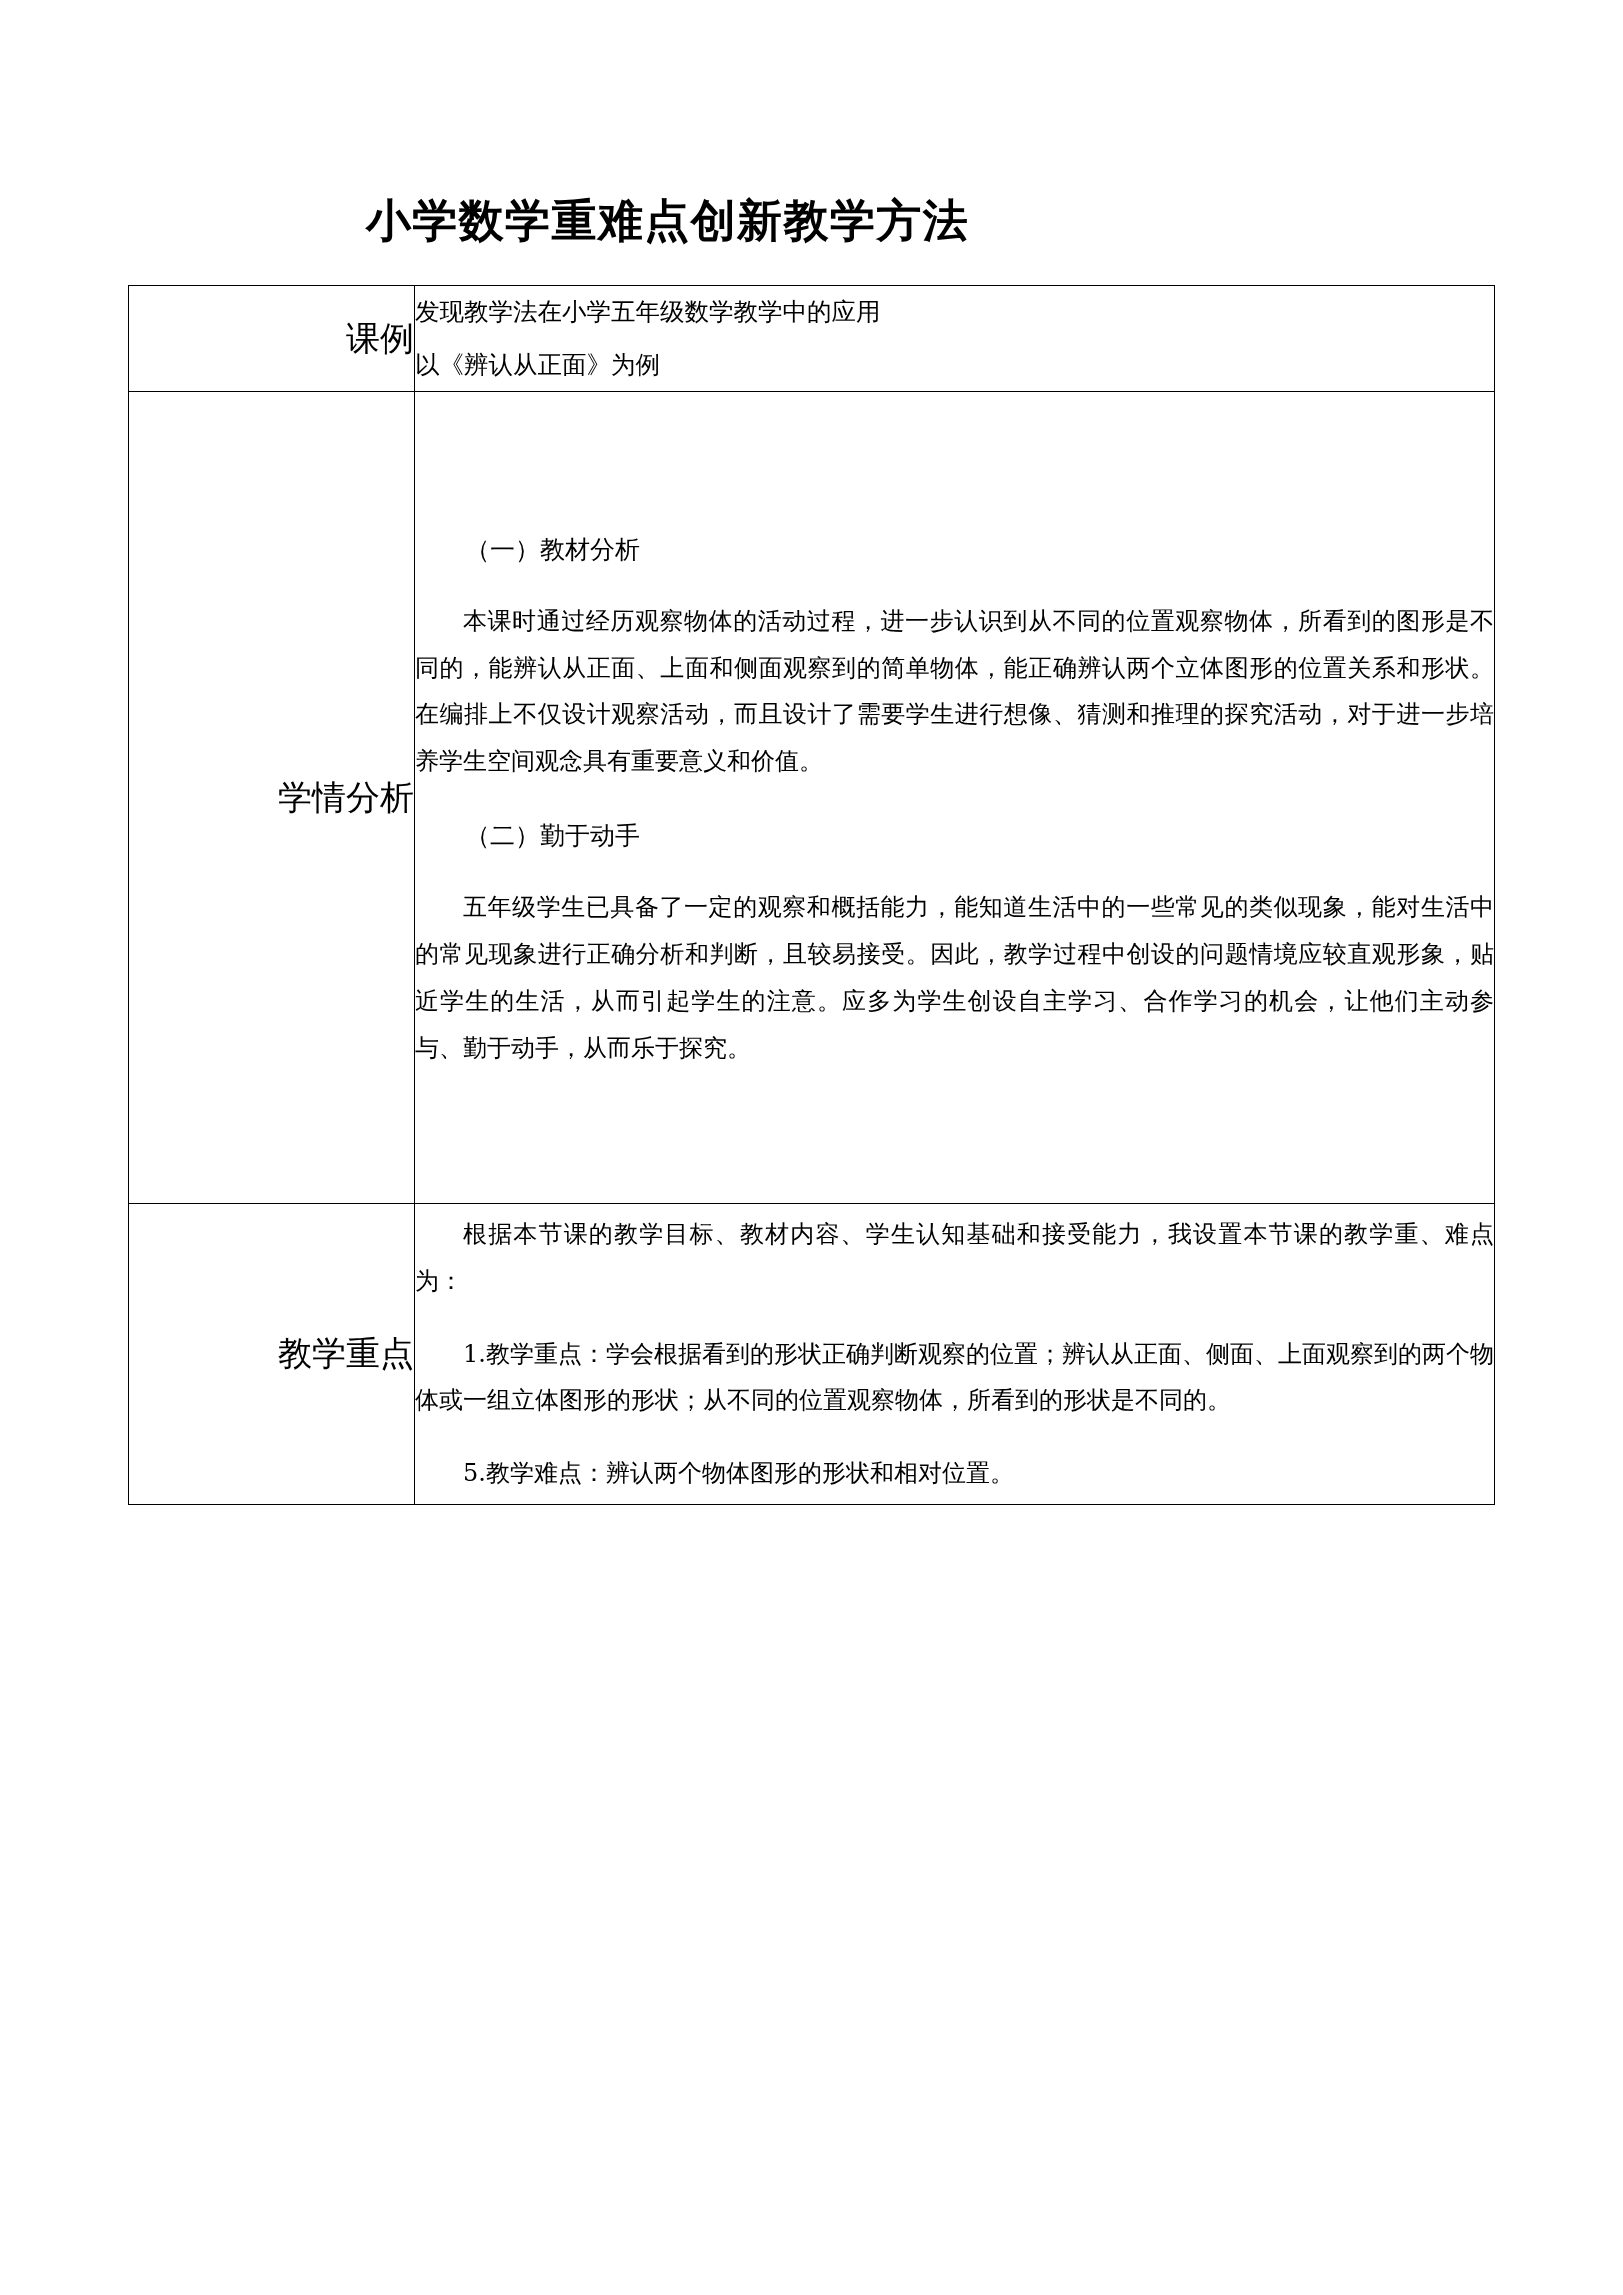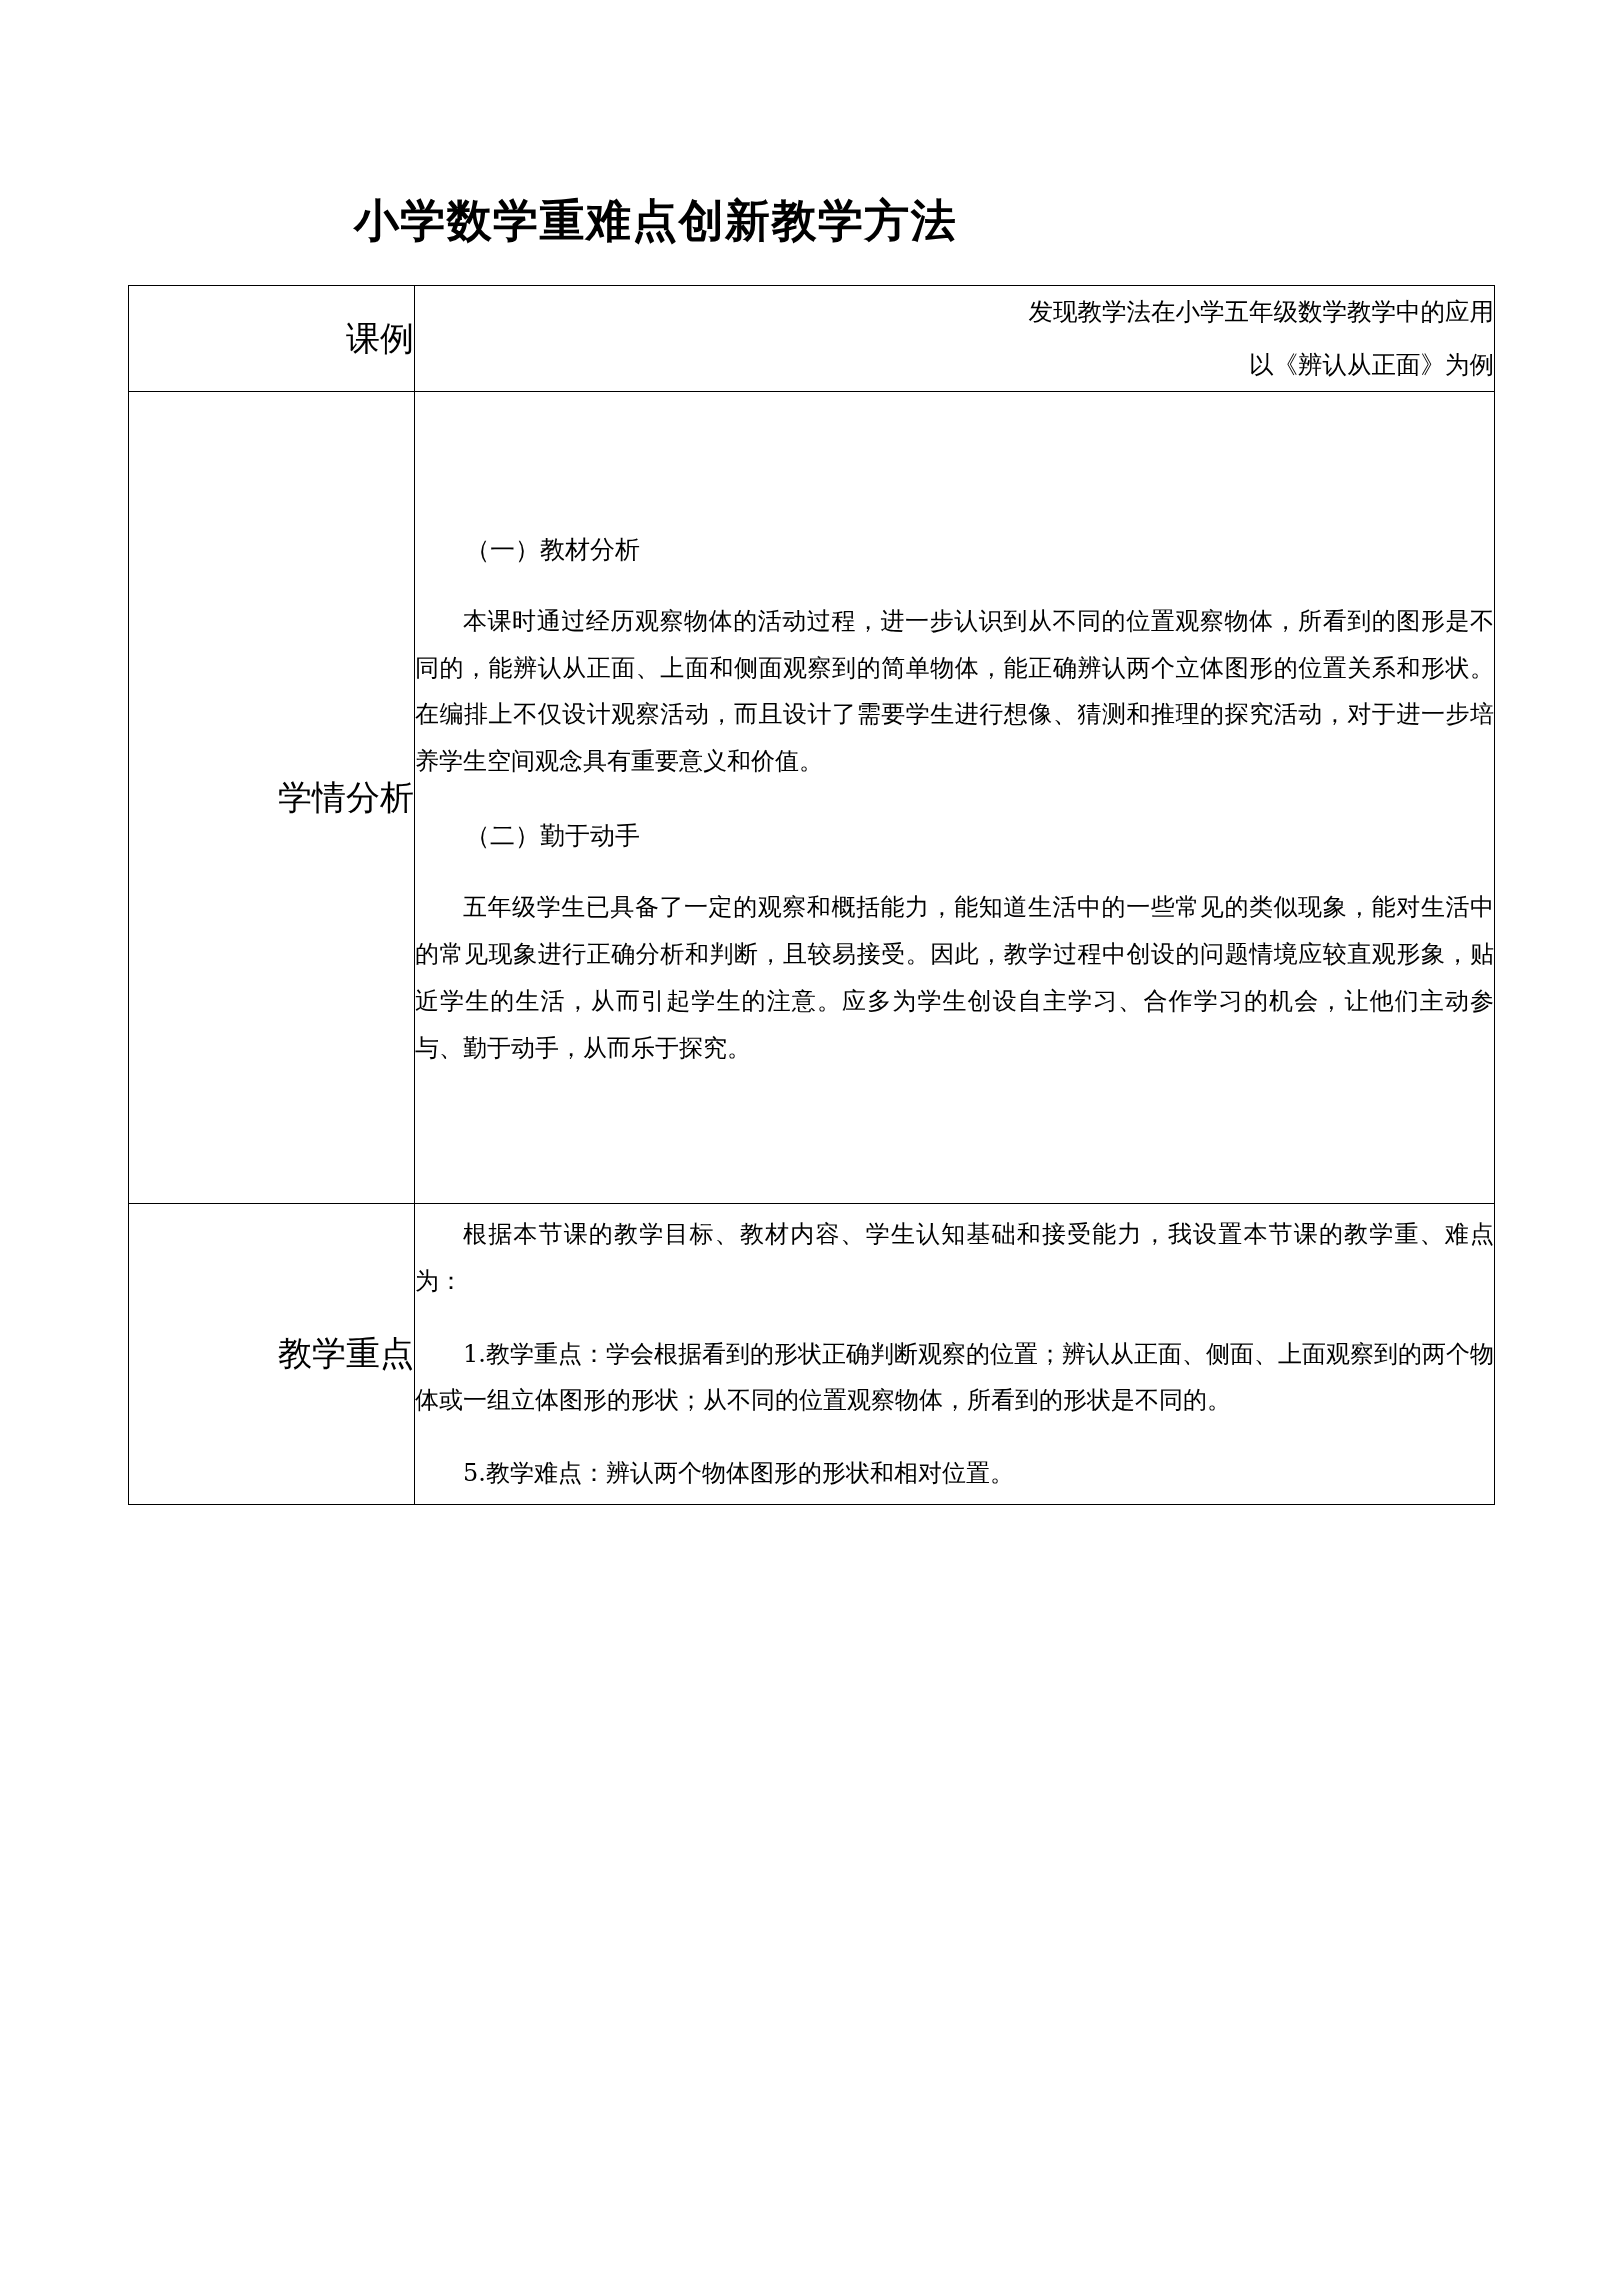--- a/index.html
+++ b/index.html
@@ -17,21 +17,21 @@
   .page {
     position: relative;
     width: 1623px;
     height: 2295px;
     box-sizing: border-box;
     padding: 0;
   }
   .title {
     position: absolute;
     top: 191px;
-    left: 0;
+    left: 12px;
     width: 1311px;
     text-align: center;
     font-family: "DejaVu Sans", "Liberation Sans", sans-serif;
     font-weight: bold;
     font-size: 45px;
     letter-spacing: 1.4px;
   }
   table.doc {
     position: absolute;
     top: 285px;
@@ -50,21 +50,21 @@
     text-align: right;
     font-size: 34px;
     line-height: 1.7;
   }
   .content-cell {
     padding: 12.3px 37px 19px 30px;
     vertical-align: top;
   }
   .course-cell {
     padding: 20.5px 27px;
-    text-align: right;
+    text-align: left;
     vertical-align: middle;
   }
   .course-line {
     font-size: 24.5px;
     line-height: 2.15;
   }
   p.para {
     margin: 0 0 0 0;
     font-size: 24px;
     line-height: 1.95;

